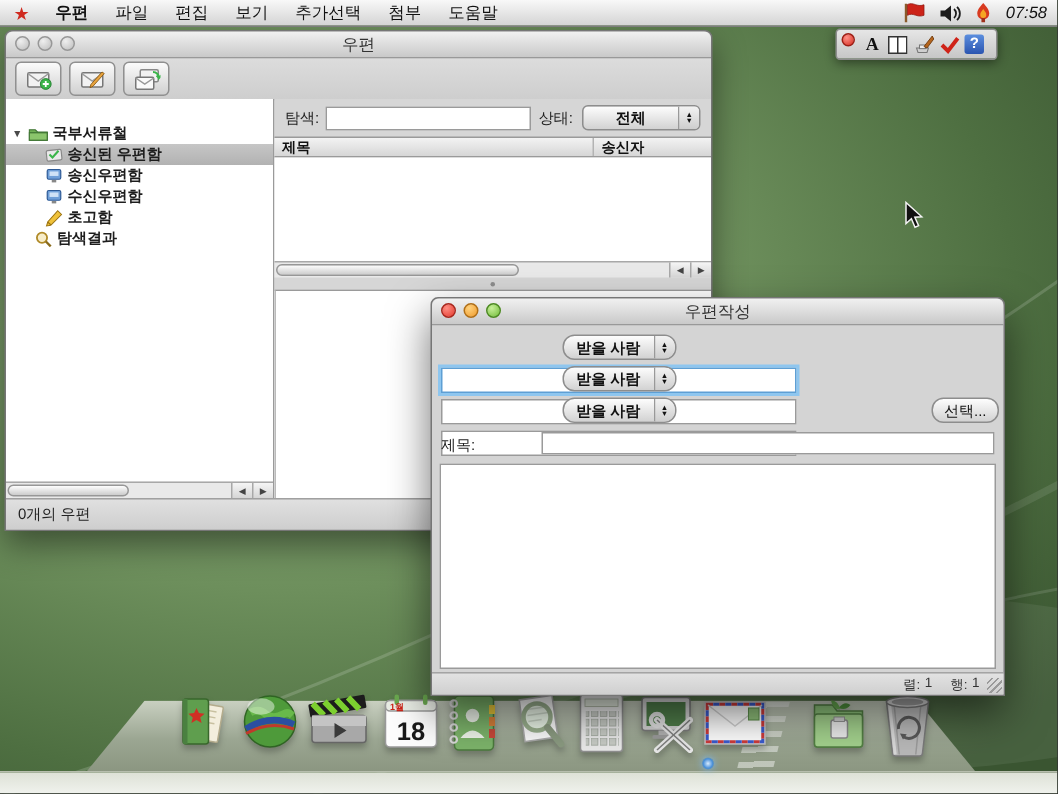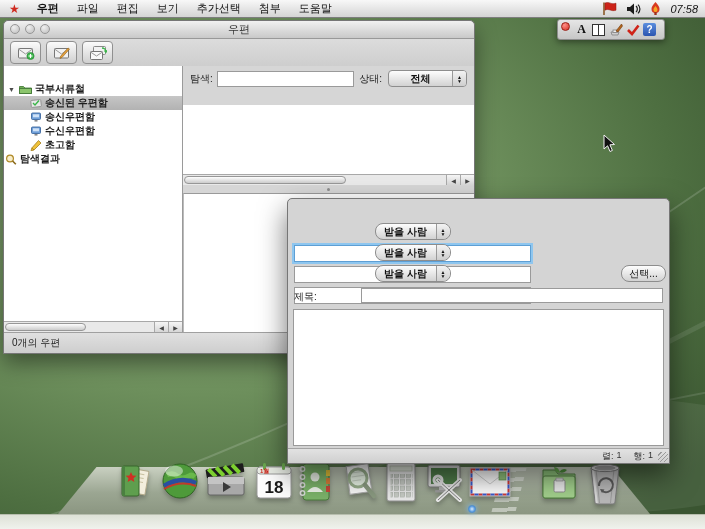--- a/index.html
+++ b/index.html
@@ -48,21 +48,21 @@
     background:linear-gradient(#fbfbfb,#d0d0d0);display:flex;align-items:center;justify-content:center;}
 
   .mail-main{position:absolute;top:45px;bottom:21px;left:0;right:0;display:flex;}
   .sidebar{width:179px;border-right:1px solid #9a9a9a;background:#fff;position:relative;box-sizing:border-box;}
   .sb-header{height:15px;background:linear-gradient(#f5f5f5,#d8d8d8);border-bottom:1px solid #a8a8a8;
     font-size:9px;font-weight:bold;display:flex;align-items:center;padding:0 5px;color:#222;}
   .tree{position:absolute;top:16px;left:0;right:0;bottom:11px;overflow:hidden;
     font-size:10px;font-weight:bold;color:#1d1d1d;}
   .tree-row{height:14px;display:flex;align-items:center;gap:3px;padding-left:26px;}
   .tree-row.root{padding-left:4px;}
-  .tree-row.srch{padding-left:1px;}
+  .tree-row.srch{padding-left:19px;}
   .tree-row.selected{background:linear-gradient(#c6c6c6,#b2b2b2);}
   .expander{font-size:7px;color:#4a4a4a;width:8px;}
   .ticon{flex:0 0 auto;}
 
   .hscroll{position:absolute;left:0;right:0;bottom:0;height:11px;border-top:1px solid #a8a8a8;
     background:#e9e9e9;display:flex;box-sizing:border-box;}
   .hs-track{flex:1;position:relative;margin:1px;}
   .hs-thumb{position:absolute;left:0;top:0;bottom:0;width:55%;
     background:linear-gradient(#fdfdfd,#cccccc);border:1px solid #979797;border-radius:5px;box-sizing:border-box;}
   .hs-btn{width:13px;border-left:1px solid #a8a8a8;display:flex;align-items:center;justify-content:center;
@@ -307,20 +307,24 @@
           <input class="txt search-input" value="" style="">
           <span style="margin-left:auto">상태:</span>
           <span class="dropdown status-dd">
             <span class="dd-label">전체</span>
             <span class="dd-step">
                 <span>▲</span>
                 <span>▼</span>
               </span>
           </span>
         </div>
+        <div class="table-header">
+          <span class="th-c1">제목</span>
+          <span class="th-c2">송신자</span>
+        </div>
         <div class="list-body"></div>
         <div class="list-hscroll">
           <span class="hs-track">
               <span class="hs-thumb" style="width:62%"></span>
             </span>
           <span class="hs-btn">◀</span>
           <span class="hs-btn">▶</span>
         </div>
         <div class="splitter">
             <span class="dot"></span>
@@ -328,20 +332,28 @@
         <div class="preview"></div>
       </div>
     </div>
 
     <div class="statusbar">
       <span>0개의 우편</span>
     </div>
   </div>
 
   <div id="compose-window" class="window">
+    <div class="titlebar">
+      <span class="tl">
+        <span class="red"></span>
+        <span class="org"></span>
+        <span class="grn"></span>
+      </span>
+      <span>우편작성</span>
+    </div>
 
     <div class="c-row" style="top:24px">
       <span class="dropdown recip-dd">
         <span class="dd-label">받을 사람</span>
         <span class="dd-step">
             <span>▲</span>
             <span>▼</span>
           </span>
       </span>
       <input class="txt recip-input focusring" style="">

